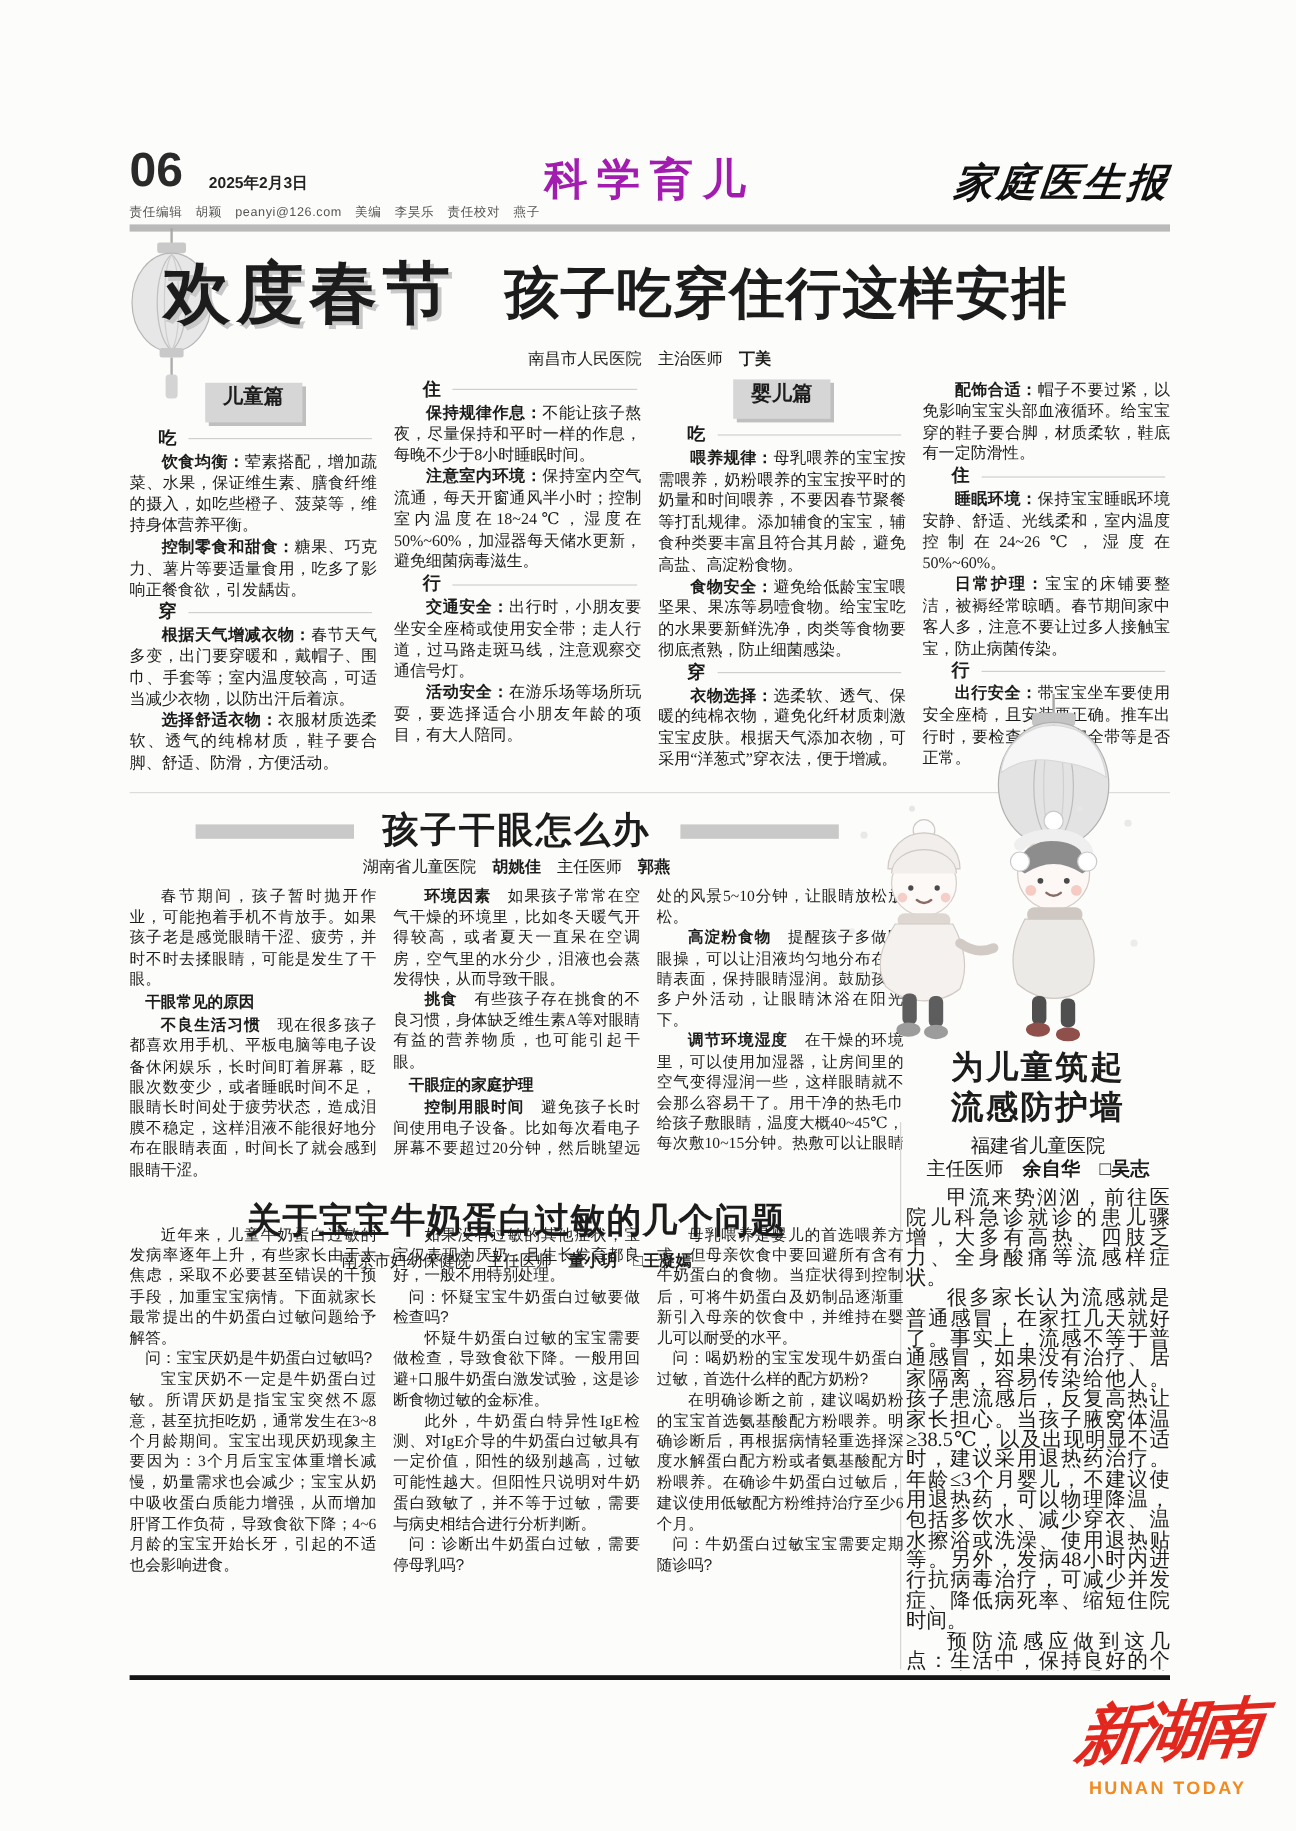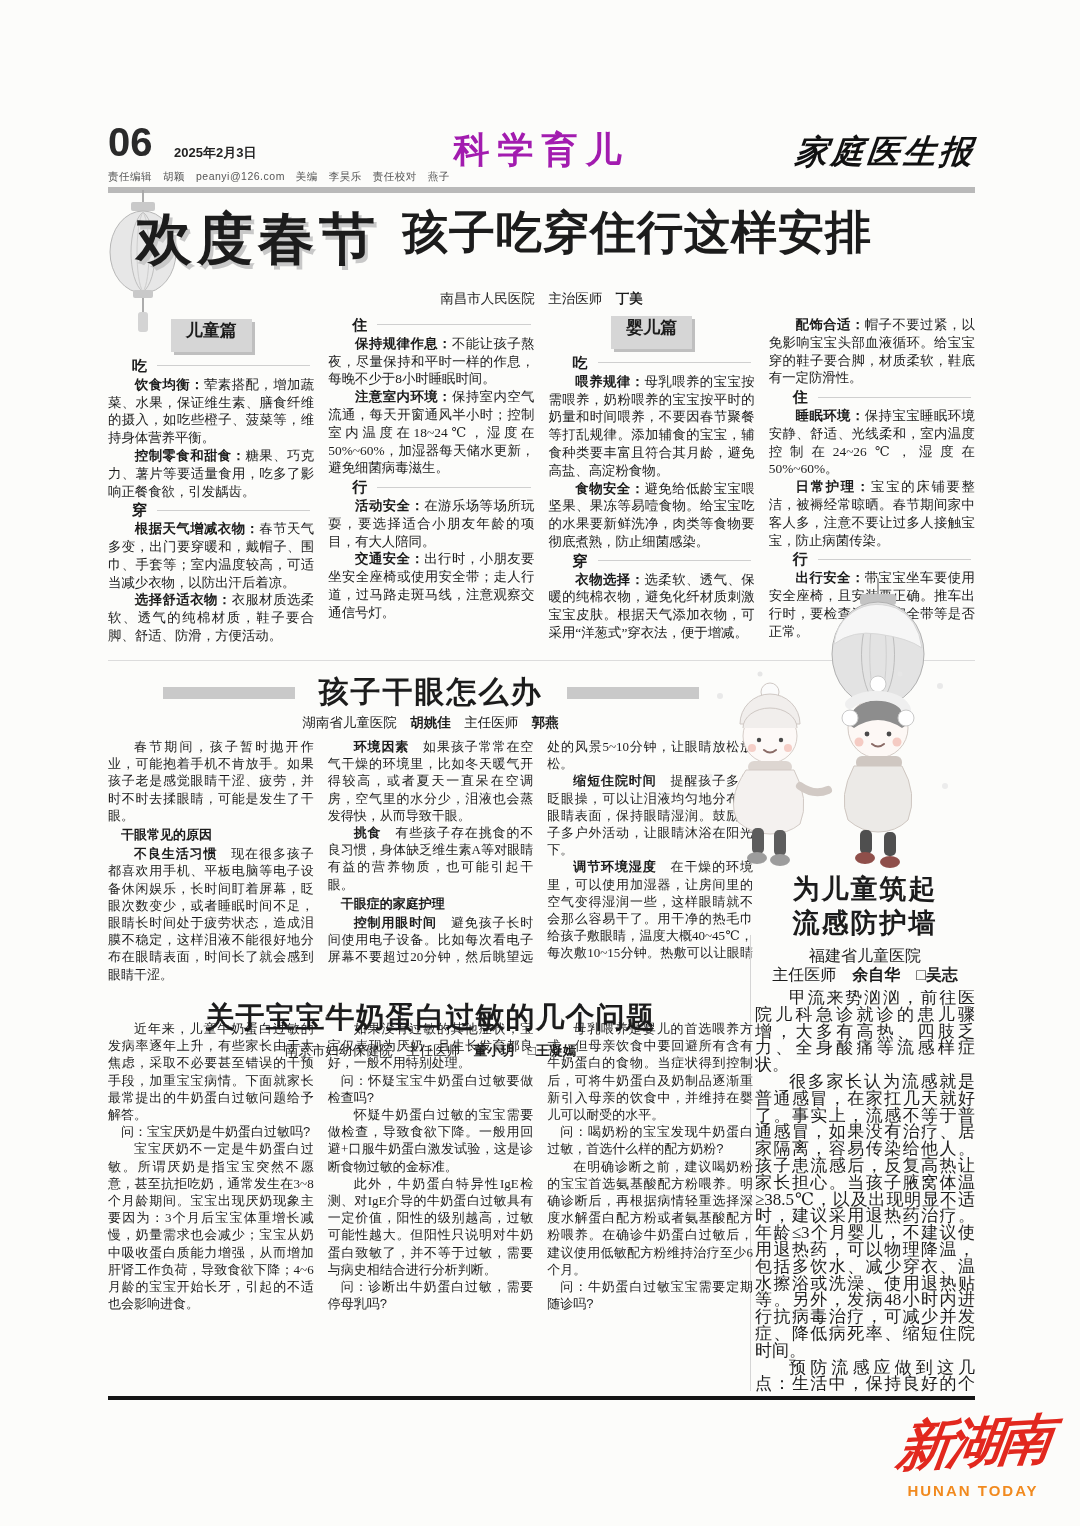--- a/index.html
+++ b/index.html
@@ -28,21 +28,21 @@
   .boxwrap{text-align:center;margin:3px 0 5px;}
   .secbox{display:inline-block;background:#d6d6d6;box-shadow:3px 3px 0 #bfbfbf;
         padding:0 15px 10px;font:bold 17px "Liberation Sans",sans-serif;}
   .cols-4{column-count:4;column-gap:14px;}
   .cols-3{column-count:3;column-gap:14px;}
   .byline{text-align:center;font-size:13.5px;}
   .byline b{font-family:"Liberation Sans",sans-serif;}
 
   
   .headline{position:absolute;left:108px;top:202px;width:867px;height:86px;display:flex;
-        gap:22px;padding-left:28px;box-sizing:border-box;}
+        align-items:center;gap:40px;padding-left:28px;box-sizing:border-box;}
   .title-accent{font:900 56px "Liberation Sans",sans-serif;letter-spacing:5px;
         text-shadow:3px 4px 0 #c8c8c8;white-space:nowrap;z-index:2;}
   .title-main{font:900 46px "Liberation Sans",sans-serif;letter-spacing:1px;white-space:nowrap;z-index:2;}
   .main-byline{position:absolute;left:108px;top:290px;width:867px;}
   .main-body{position:absolute;left:108px;top:316px;width:867px;height:341px;
         font-size:13.4px;line-height:17.8px;overflow:hidden;}
   .hr-light{position:absolute;left:108px;top:660px;width:867px;border-top:1px solid #dcdcdc;}
 
   
   .dry-title-row{position:absolute;left:108px;top:672px;width:645px;display:flex;
@@ -133,22 +133,22 @@
       <div class="sectag">
         <b>住</b>
         <span class="secline"></span>
       </div>
       <p class="para"><b class="runin">保持规律作息：</b>不能让孩子熬夜，尽量保持和平时一样的作息，每晚不少于8小时睡眠时间。</p>
       <p class="para"><b class="runin">注意室内环境：</b>保持室内空气流通，每天开窗通风半小时；控制室内温度在18~24℃，湿度在50%~60%，加湿器每天储水更新，避免细菌病毒滋生。</p>
       <div class="sectag">
         <b>行</b>
         <span class="secline"></span>
       </div>
+      <p class="para"><b class="runin">交通安全：</b>出行时，小朋友要坐安全座椅或使用安全带；走人行道，过马路走斑马线，注意观察交通信号灯。</p>
       <p class="para"><b class="runin">活动安全：</b>在游乐场等场所玩耍，要选择适合小朋友年龄的项目，有大人陪同。</p>
-      <p class="para"><b class="runin">交通安全：</b>出行时，小朋友要坐安全座椅或使用安全带；走人行道，过马路走斑马线，注意观察交通信号灯。</p>
       <div class="boxwrap"><span class="secbox">婴儿篇</span></div>
       <div class="sectag">
         <b>吃</b>
         <span class="secline"></span>
       </div>
       <p class="para"><b class="runin">喂养规律：</b>母乳喂养的宝宝按需喂养，奶粉喂养的宝宝按平时的奶量和时间喂养，不要因春节聚餐等打乱规律。添加辅食的宝宝，辅食种类要丰富且符合其月龄，避免高盐、高淀粉食物。</p>
       <p class="para"><b class="runin">食物安全：</b>避免给低龄宝宝喂坚果、果冻等易噎食物。给宝宝吃的水果要新鲜洗净，肉类等食物要彻底煮熟，防止细菌感染。</p>
       <div class="sectag">
         <b>穿</b>
         <span class="secline"></span>
@@ -178,21 +178,21 @@
   </div>
   <div class="dry-byline byline"><span>湖南省儿童医院　</span><b>胡姚佳</b><span>　主任医师　</span><b>郭燕</b></div>
   <div class="dry-body cols-3">
       <p class="para">春节期间，孩子暂时抛开作业，可能抱着手机不肯放手。如果孩子老是感觉眼睛干涩、疲劳，并时不时去揉眼睛，可能是发生了干眼。</p>
       <div class="subhead">干眼常见的原因</div>
       <p class="para"><b class="runin">不良生活习惯　</b>现在很多孩子都喜欢用手机、平板电脑等电子设备休闲娱乐，长时间盯着屏幕，眨眼次数变少，或者睡眠时间不足，眼睛长时间处于疲劳状态，造成泪膜不稳定，这样泪液不能很好地分布在眼睛表面，时间长了就会感到眼睛干涩。</p>
       <p class="para"><b class="runin">环境因素　</b>如果孩子常常在空气干燥的环境里，比如冬天暖气开得较高，或者夏天一直呆在空调房，空气里的水分少，泪液也会蒸发得快，从而导致干眼。</p>
       <p class="para"><b class="runin">挑食　</b>有些孩子存在挑食的不良习惯，身体缺乏维生素A等对眼睛有益的营养物质，也可能引起干眼。</p>
       <div class="subhead">干眼症的家庭护理</div>
       <p class="para"><b class="runin">控制用眼时间　</b>避免孩子长时间使用电子设备。比如每次看电子屏幕不要超过20分钟，然后眺望远处的风景5~10分钟，让眼睛放松放松。</p>
-      <p class="para"><b class="runin">缩短住院时间　</b>提醒孩子多做眨眼操，可以让泪液均匀地分布在眼睛表面，保持眼睛湿润。鼓励孩子多户外活动，让眼睛沐浴在阳光下。</p>
+      <p class="para"><b class="runin">高淀粉食物　</b>提醒孩子多做眨眼操，可以让泪液均匀地分布在眼睛表面，保持眼睛湿润。鼓励孩子多户外活动，让眼睛沐浴在阳光下。</p>
       <p class="para"><b class="runin">调节环境湿度　</b>在干燥的环境里，可以使用加湿器，让房间里的空气变得湿润一些，这样眼睛就不会那么容易干了。用干净的热毛巾给孩子敷眼睛，温度大概40~45℃，每次敷10~15分钟。热敷可以让眼睛周围的油脂腺分泌得更顺畅，有助于缓解干眼。</p>
     </div>
 
   <svg class="lantern2" viewBox="0 0 120 168">
     <line x1="60" y1="0" x2="60" y2="18" stroke="#a8a8a8" stroke-width="2"></line>
     <rect x="42" y="16" width="36" height="11" rx="3" fill="#c4c4c4"></rect>
     <ellipse cx="60" cy="76" rx="46" ry="52" fill="#e3e3e3" stroke="#b0b0b0"></ellipse>
     <path d="M60,26 C38,42 38,112 60,126" fill="none" stroke="#bdbdbd"></path>
     <path d="M60,26 C82,42 82,112 60,126" fill="none" stroke="#bdbdbd"></path>
     <path d="M60,26 C49,42 49,112 60,126" fill="none" stroke="#cfcfcf"></path>

